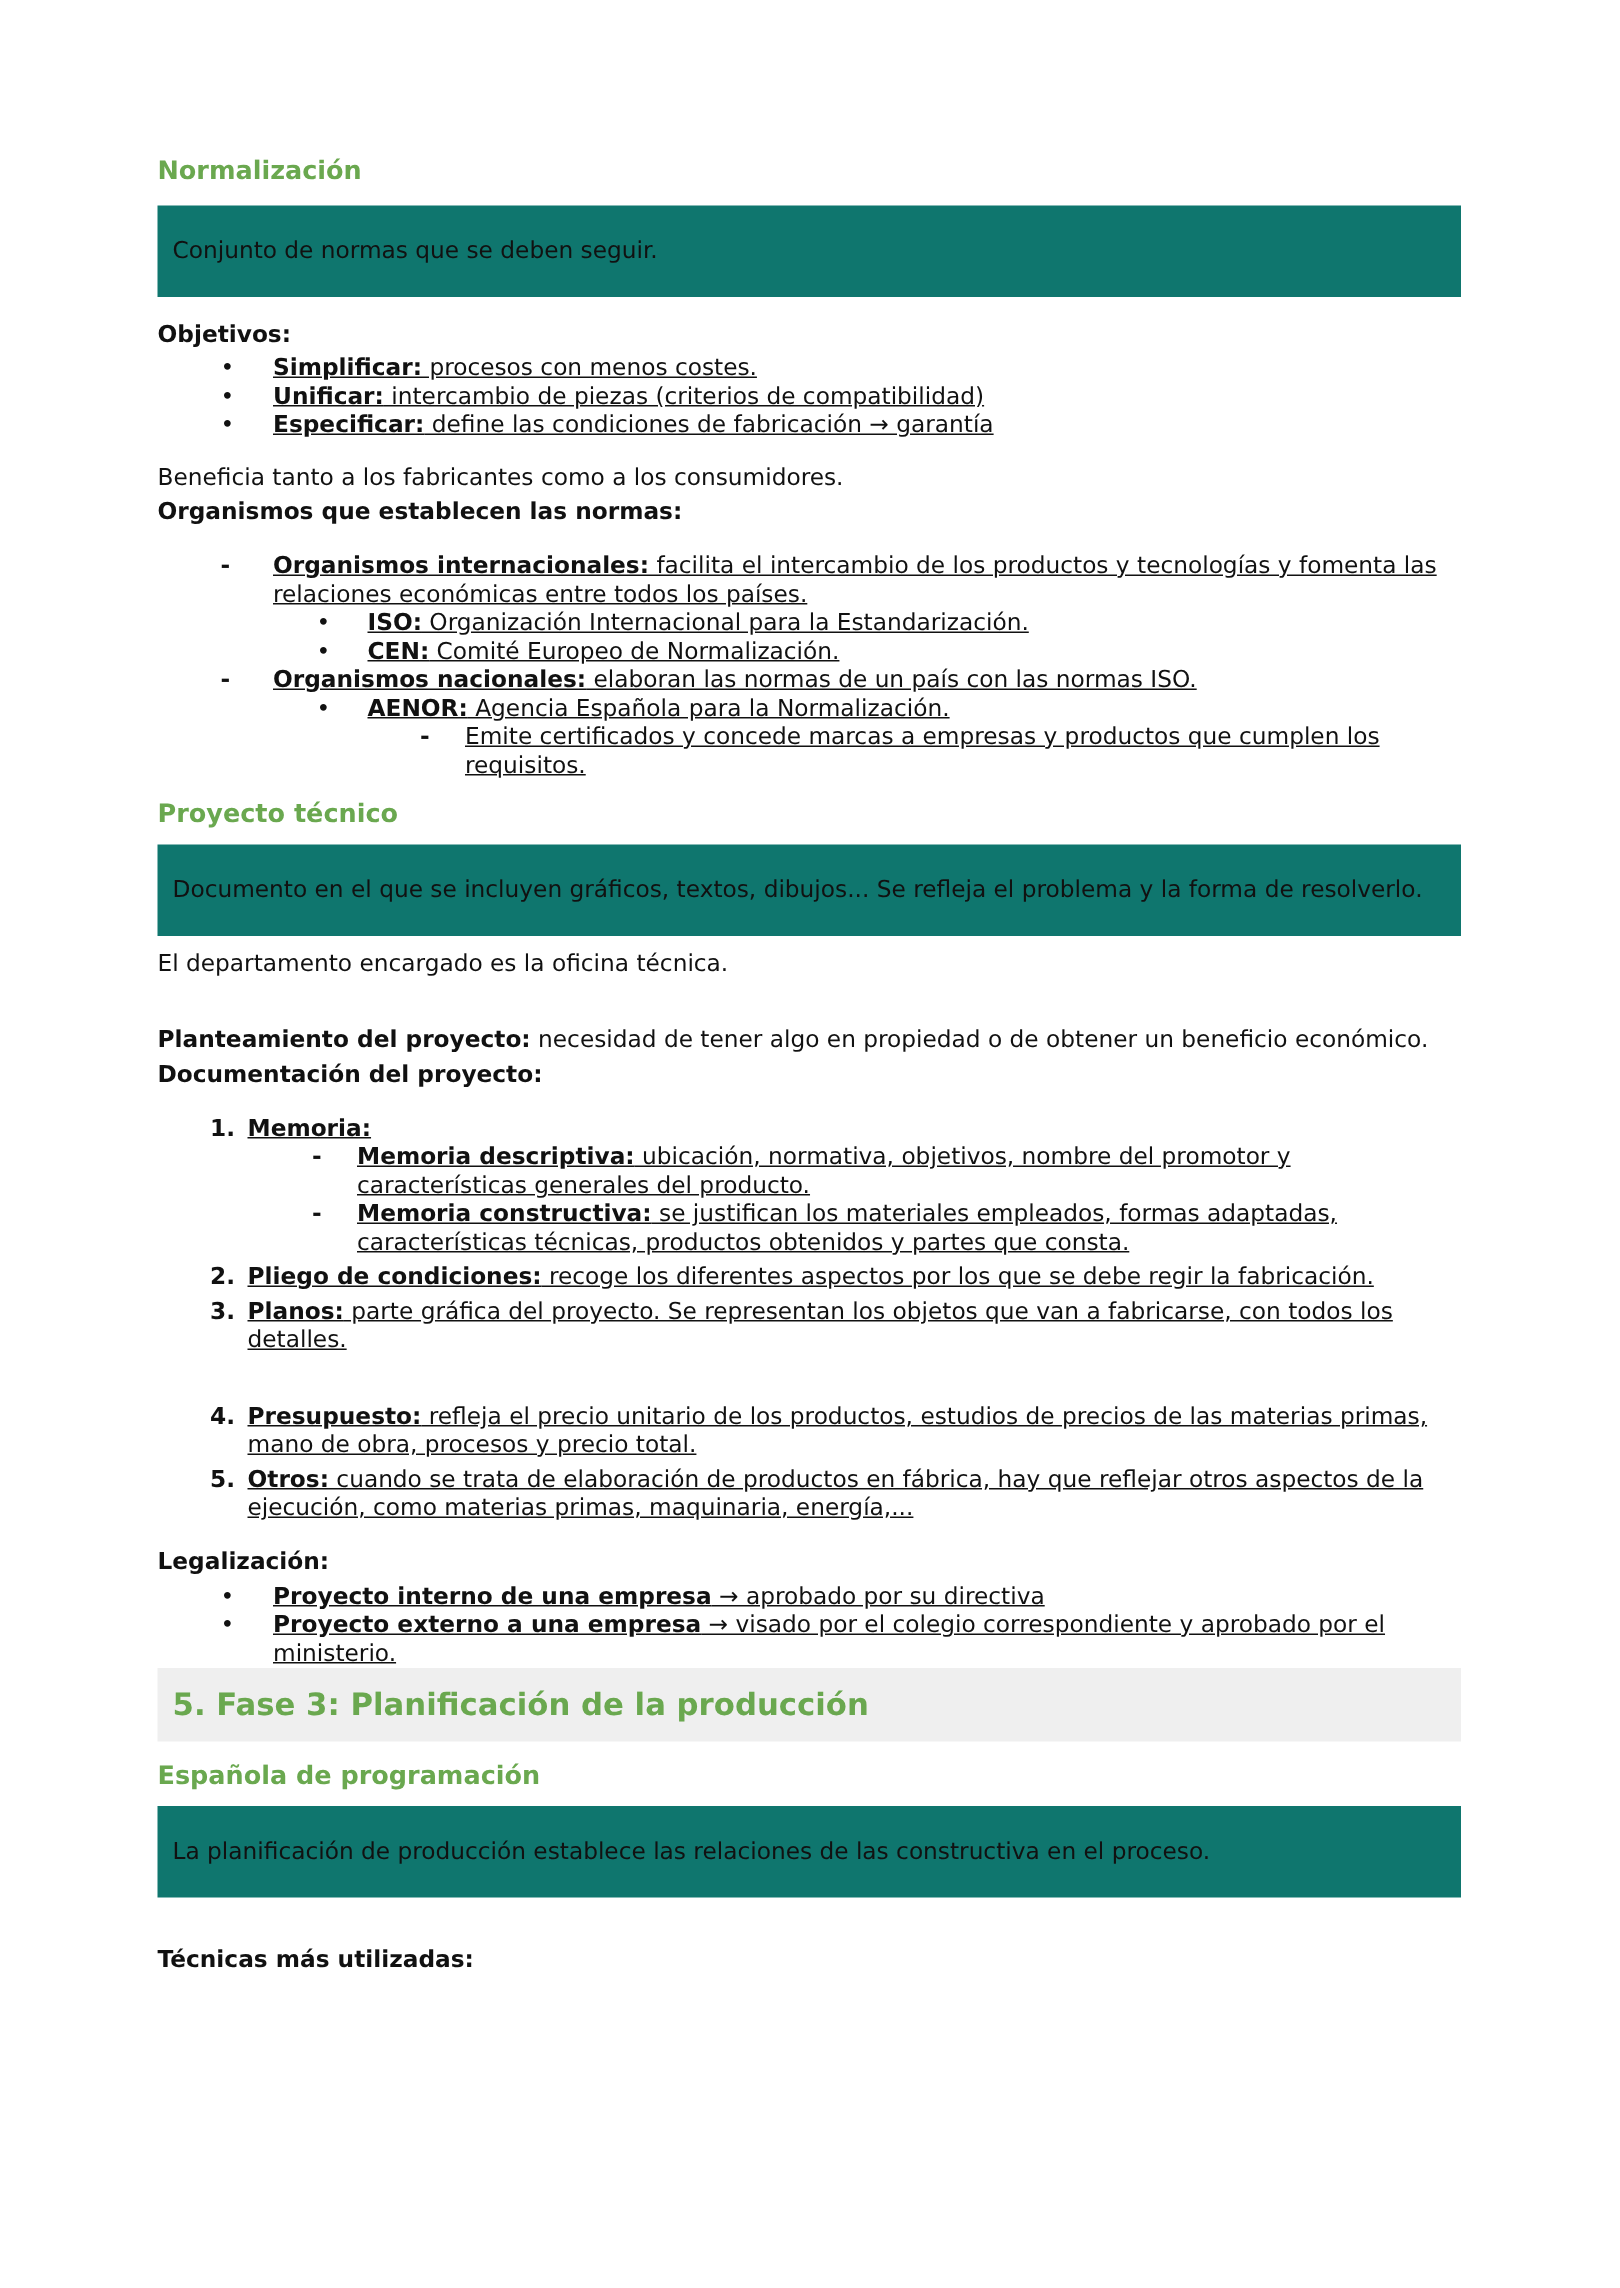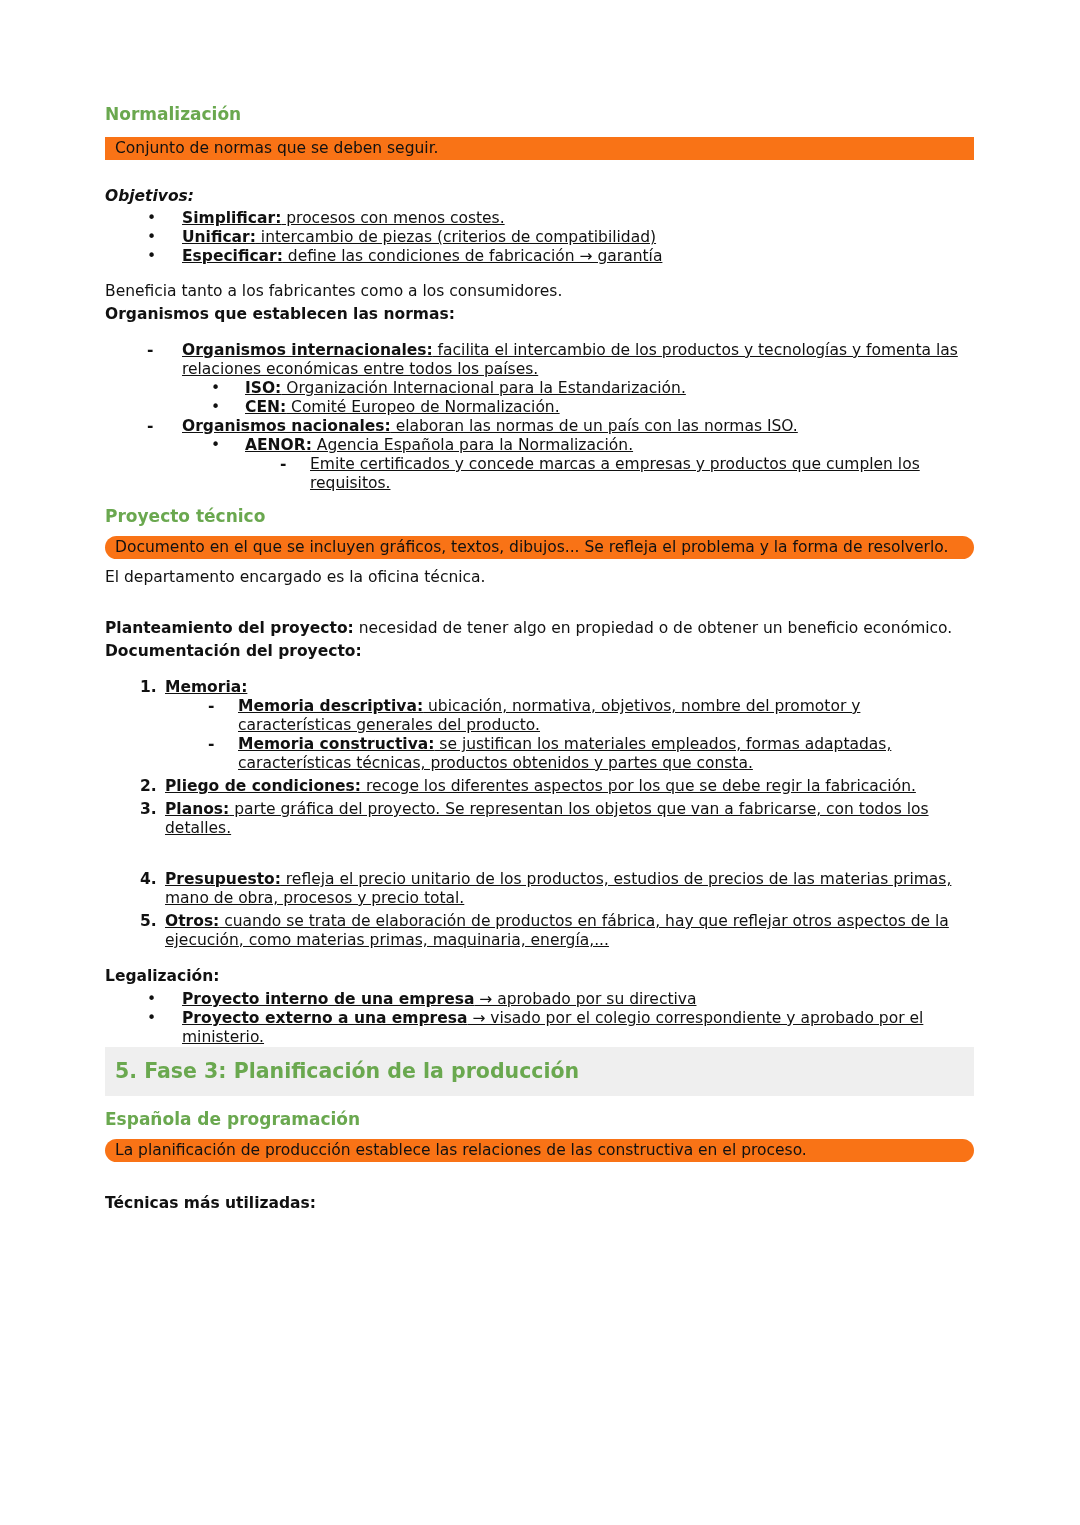--- a/index.html
+++ b/index.html
@@ -10,36 +10,36 @@
     font-family: "DejaVu Sans", "Liberation Sans", sans-serif;
     font-size: 15.5px; line-height: 19px;
     color: #111111;
   }
   .page { width: 1080px; height: 1093px; padding: 104px 106px 0 105px; }
 
   p { margin: 0; }
   .b { font-weight: bold; }
 
   .gh { color: #6aa84f; font-weight: bold; font-size: 17px; line-height: 20px; }
-  .gbox { background: #f97316; padding: 2px 10px; }
+  .gbox { background: #0f766e; padding: 21px 10px; }
   .graybox { background: #efefef; padding: 12px 10px; }
   .h1 { color: #6aa84f; font-weight: bold; font-size: 20.5px; line-height: 25px; }
 
   .li { display: flex; align-items: flex-start; }
   .mk { flex: 0 0 auto; }
   .dash { font-weight: bold; }
   .l1 { margin-left: 42px; }  .l1 > .mk { width: 35px; }
   .l2 { margin-left: 106px; } .l2 > .mk { width: 34px; }
   .l3 { margin-left: 175px; } .l3 > .mk { width: 30px; }
   .num { margin-left: 35px; } .num > .mk { width: 25px; font-weight: bold; }
   .ns  { margin-left: 103px; } .ns > .mk { width: 30px; font-weight: bold; }
   .tx { flex: 1 1 auto; text-decoration: underline; }
 
   .mt3 { margin-top: 3px; }   .mt9 { margin-top: 9px; }
-  .mt10 { margin-top: 10px; border-radius: 12px; } .mt11 { margin-top: 27px; font-style: italic; }
+  .mt10 { margin-top: 10px; } .mt11 { margin-top: 16px; }
   .mt13 { margin-top: 13px; } .mt14 { margin-top: 16px; }
   .mt15 { margin-top: 32px; } .mt16 { margin-top: 4px; }
   .mt17 { margin-top: 17px; } .mt27 { }
 </style>
 </head>
 <body>
 
 <div class="page">
 
   <p class="gh">Normalización</p>

